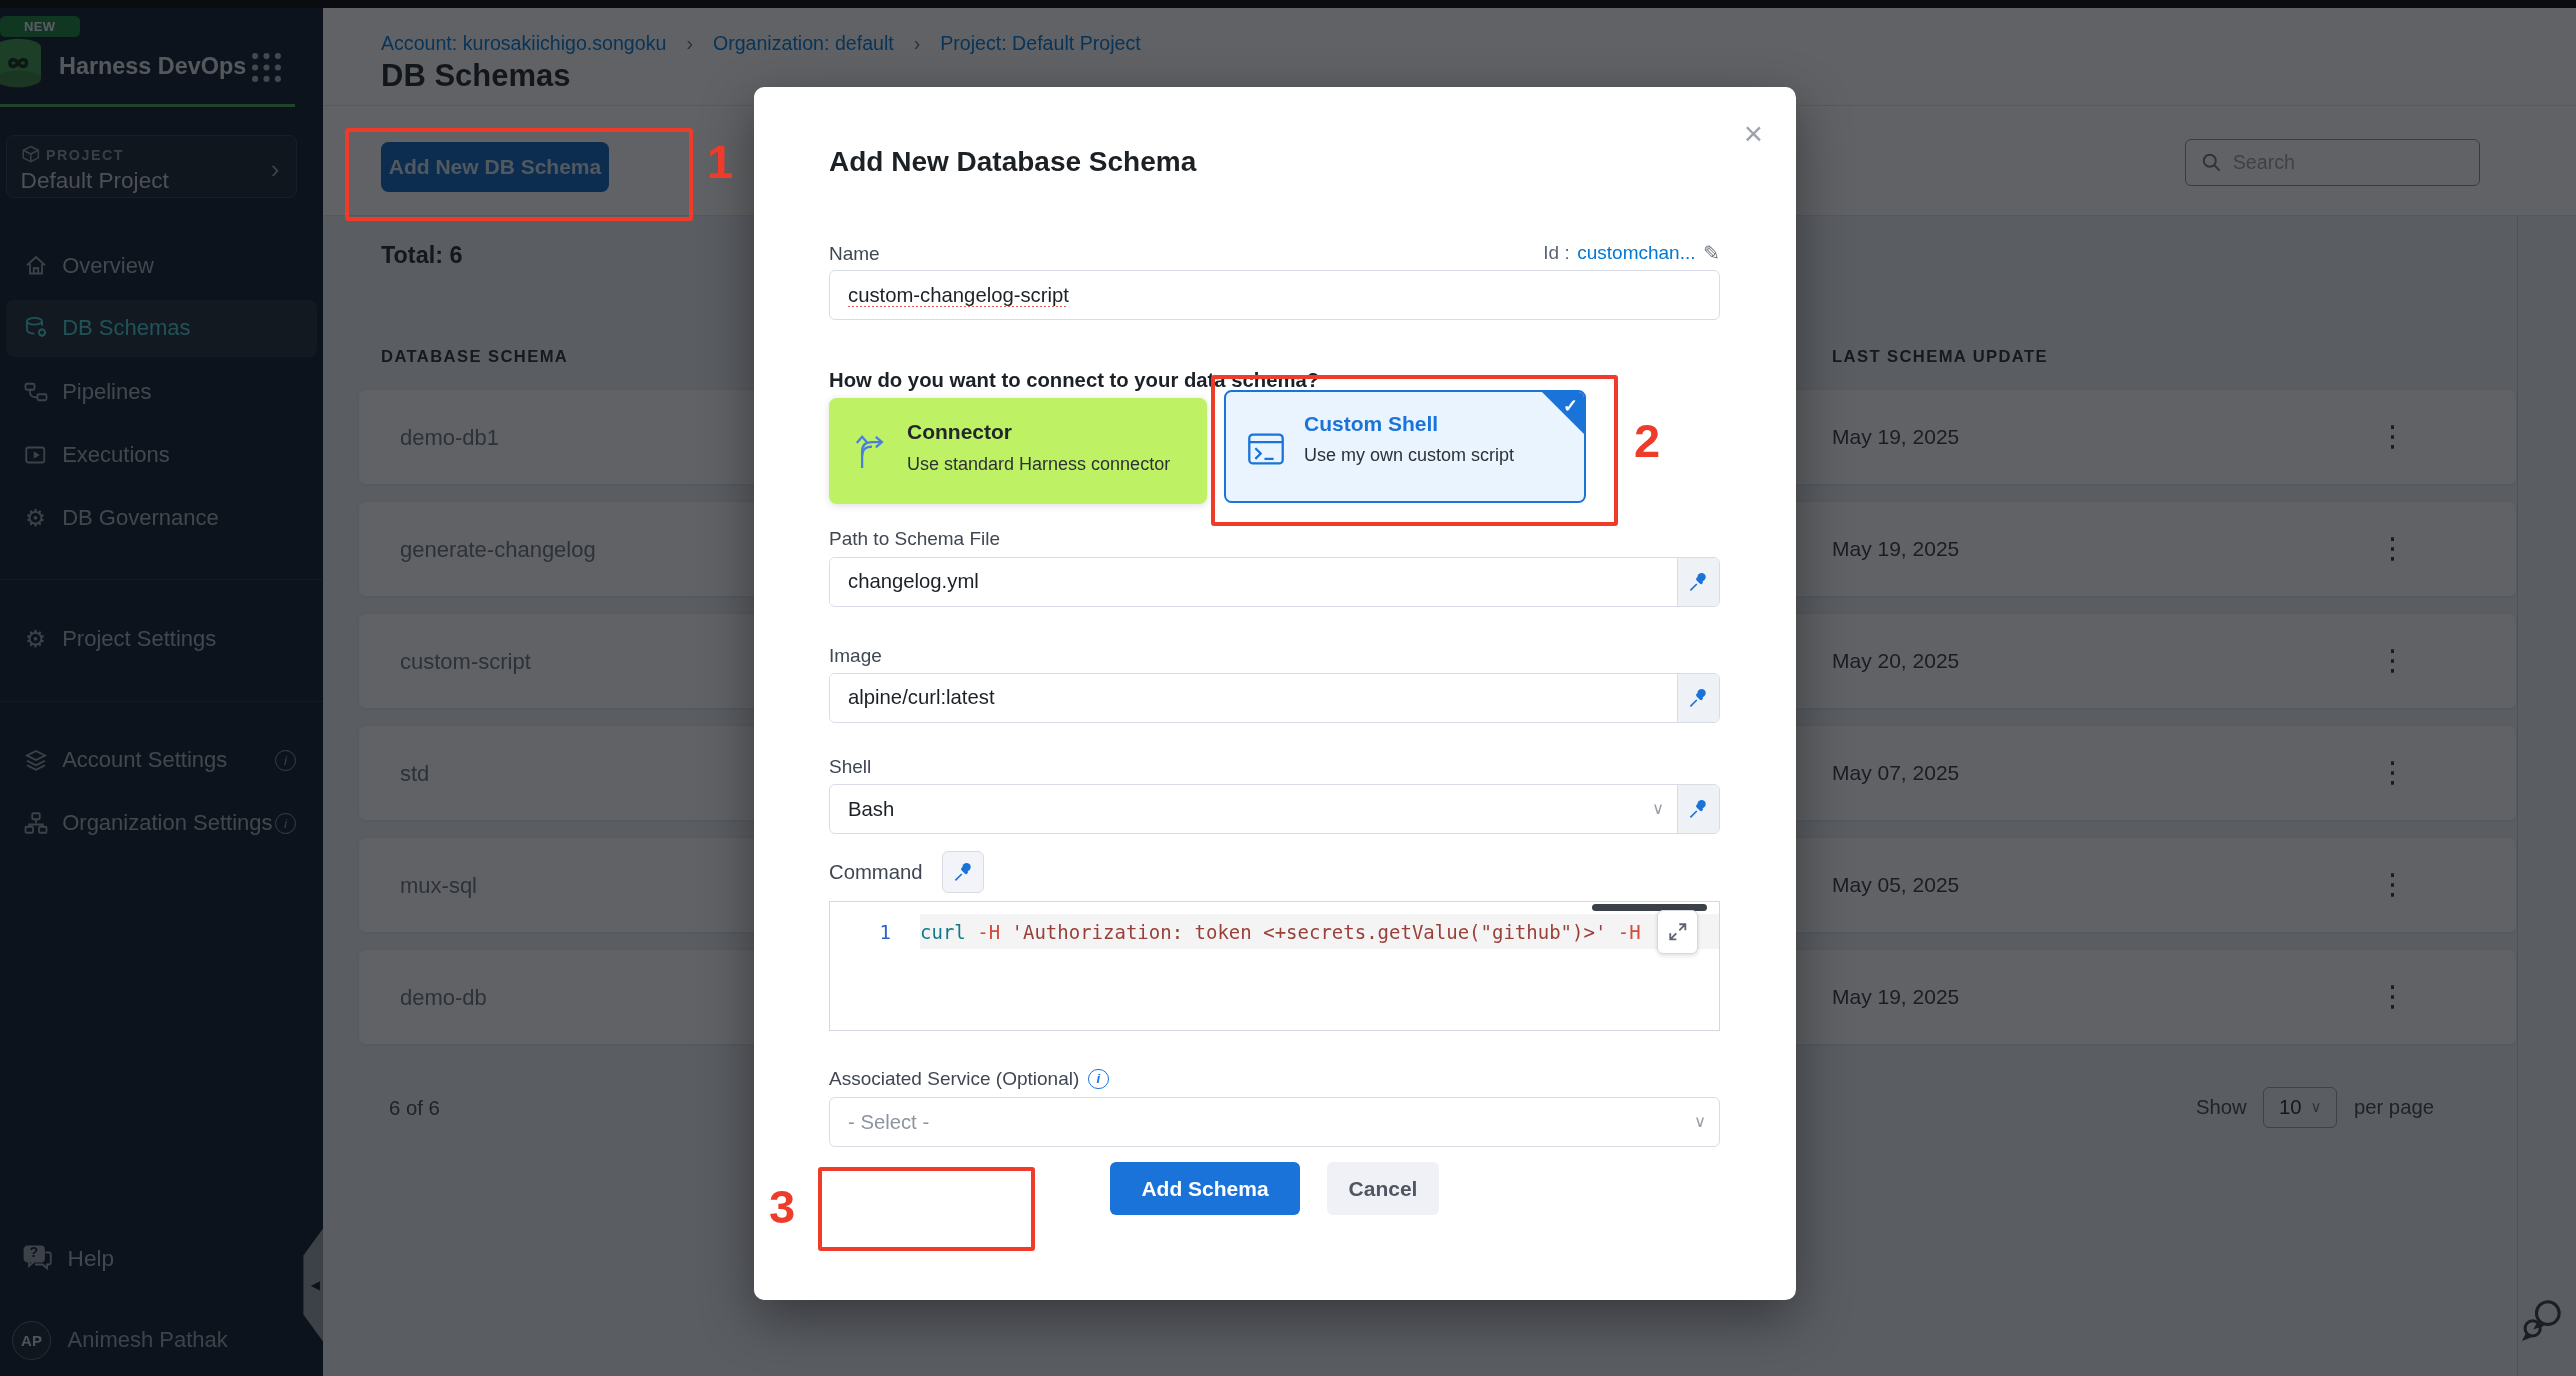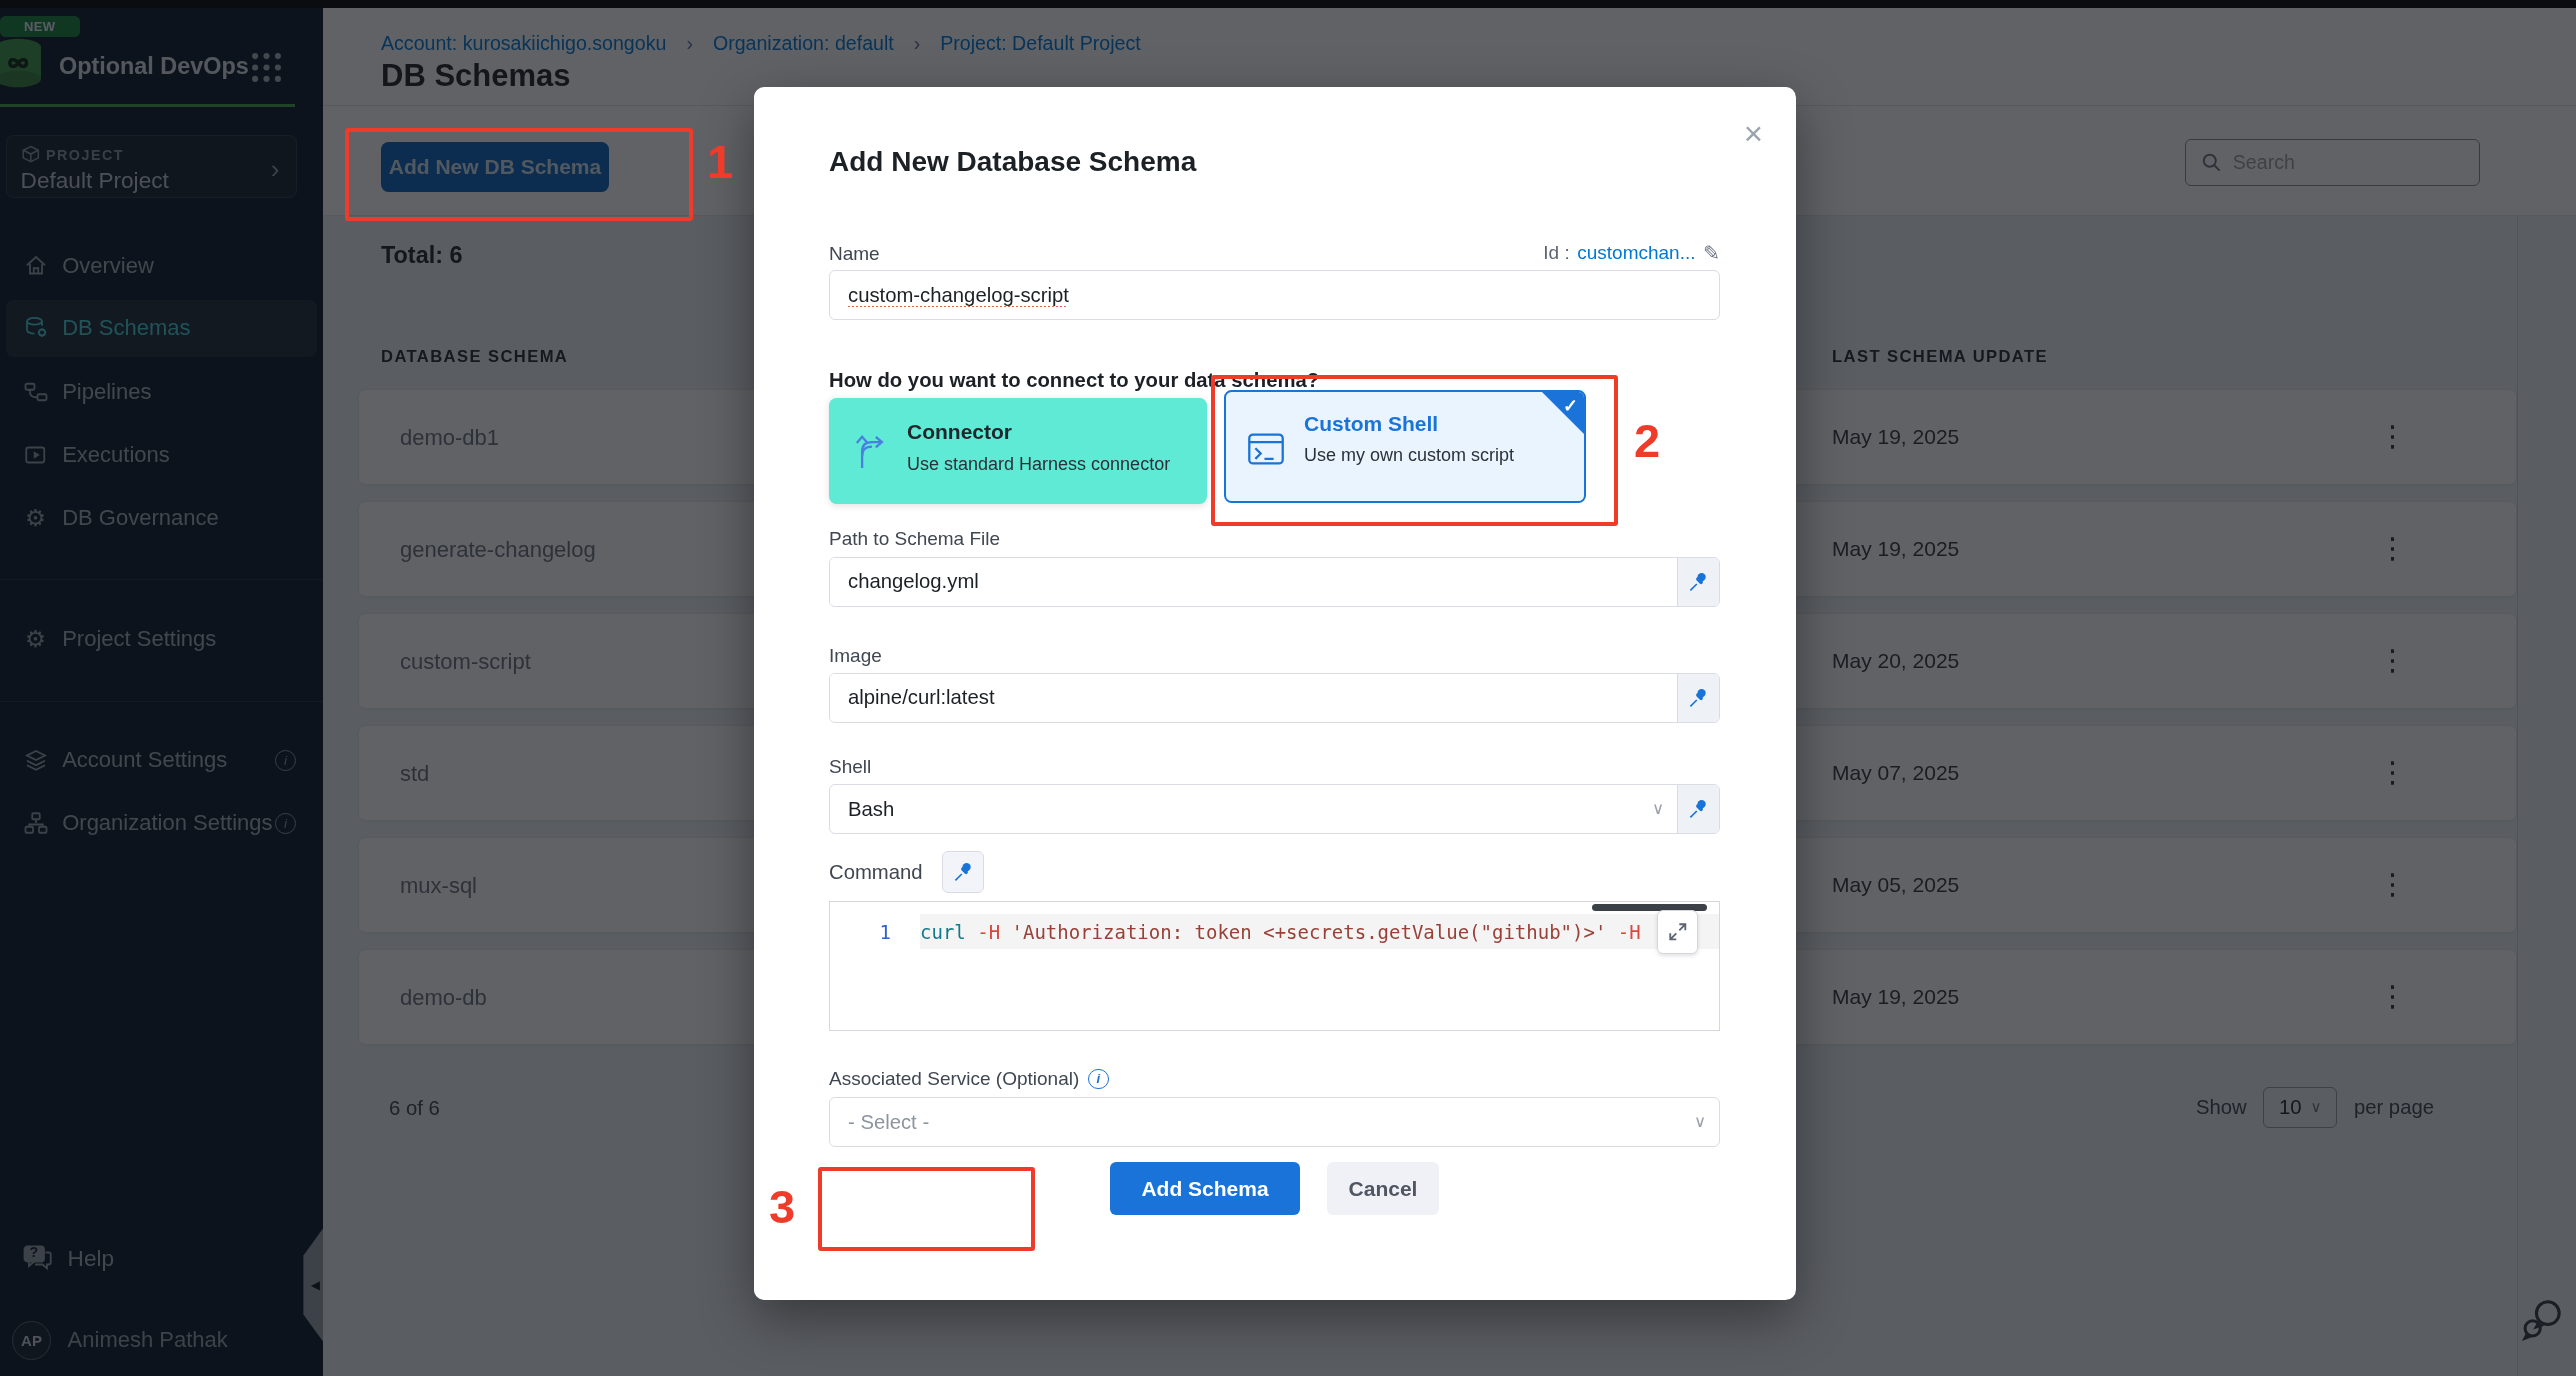--- a/index.html
+++ b/index.html
@@ -104,21 +104,21 @@
   .id-static { color:#5b6470;margin-left:16px; }
   .id-val { color:#0278d5; cursor:pointer; }
   .id-pencil { color:#6b7480; font-size:20.3px; cursor:pointer; }
   .tinput { height:50px; border:1.5px solid #d9dce5; border-radius:6px; font-size:20.3px; color:#1c2126; padding:0 18px;
             width:100%; outline:none; font-family:"Liberation Sans",sans-serif; }
   .red-spell { text-decoration:underline dotted #e8604f 2.3px; text-underline-offset:5.3px; }
   .m-name-in { top:183px; }
   .m-question { top:282px; font-size:20.3px; font-weight:700; color:#1c2126; }
   .cardrow { top:303px; height:121px; }
   .opt-card { position:absolute; border-radius:7.5px; cursor:pointer; }
-  .opt-connector { left:0; top:7.5px; width:378px; height:106px; background:#5eead4; box-shadow:0 1.5px 7.5px rgba(40,41,61,.14);text-decoration:underline; }
+  .opt-connector { left:0; top:7.5px; width:378px; height:106px; background:#bef264; box-shadow:0 1.5px 7.5px rgba(40,41,61,.14);text-decoration:underline; }
   .opt-shell { left:395px; top:0; width:362px; height:113px; background:#e9f4ff; border:2.3px solid #1a73d8; overflow:hidden; }
   .opt-ic { position:absolute; left:24px; top:35px; width:38px; height:38px; }
   .opt-shell .opt-ic { left:21px; top:38px; }
   .opt-title { position:absolute; left:78px; top:22.6px; font-size:21px; font-weight:700; color:#22272e; }
   .opt-sub { position:absolute; left:78px; top:56px; font-size:18px; color:#2c3138; }
   .opt-shell .opt-title { color:#1a73d8; top:19.6px; }
   .opt-shell .opt-sub { top:53px; }
   .corner { position:absolute; right:-0.8px; top:-0.8px; width:0; height:0; border-top:44px solid #1a73d8; border-left:44px solid transparent; }
   .corner-check { position:absolute; right:6px; top:3px; color:#fff; font-size:18px; font-weight:700; }
 
@@ -183,21 +183,21 @@
     <div class="new-badge">NEW</div>
 
     <div class="logo">
       <svg viewBox="0 0 58 66">
         <ellipse cx="24" cy="12" rx="30" ry="11" fill="#3f9a49"></ellipse>
         <rect x="-6" y="12" width="60" height="42" fill="#3f9a49"></rect>
         <ellipse cx="24" cy="54" rx="30" ry="11" fill="#357f3e"></ellipse>
         <path d="M4 33c0-6 7-6 11 0s11 6 11 0-7-6-11 0-11 6-11 0z" transform="translate(9,0)" fill="none" stroke="#0e2413" stroke-width="4.5"></path>
       </svg>
     </div>
-    <div class="app-title">Optional DevOps</div>
+    <div class="app-title">Harness DevOps</div>
     <div class="grid-ic">
       <svg viewBox="0 0 46 46" fill="#a9b1bb">
         <circle cx="8" cy="8" r="4"></circle>
           <circle cx="23" cy="8" r="4"></circle>
           <circle cx="38" cy="8" r="4"></circle>
         <circle cx="8" cy="23" r="4"></circle>
           <circle cx="23" cy="23" r="4"></circle>
           <circle cx="38" cy="23" r="4"></circle>
         <circle cx="8" cy="38" r="4"></circle>
           <circle cx="23" cy="38" r="4"></circle>

